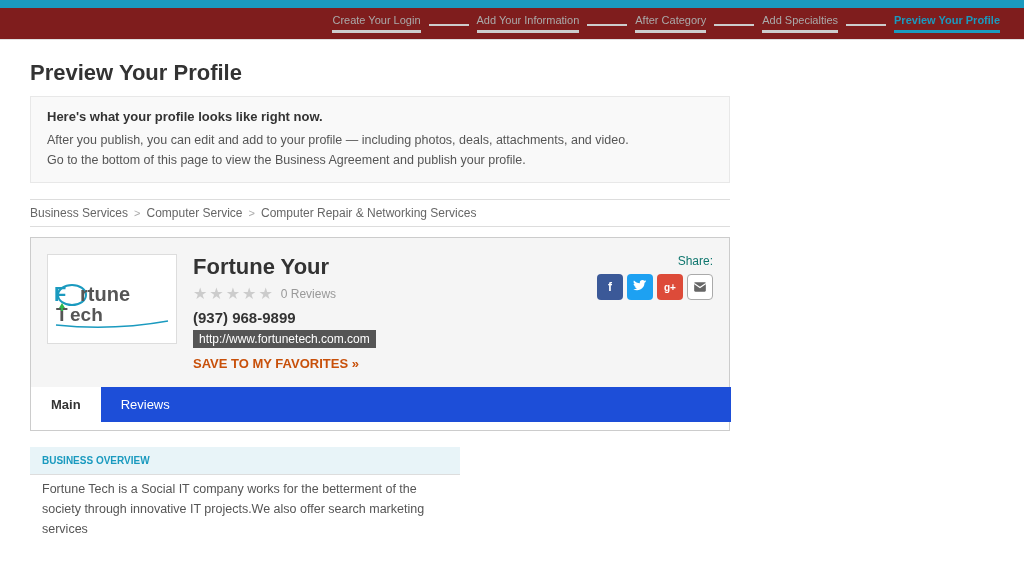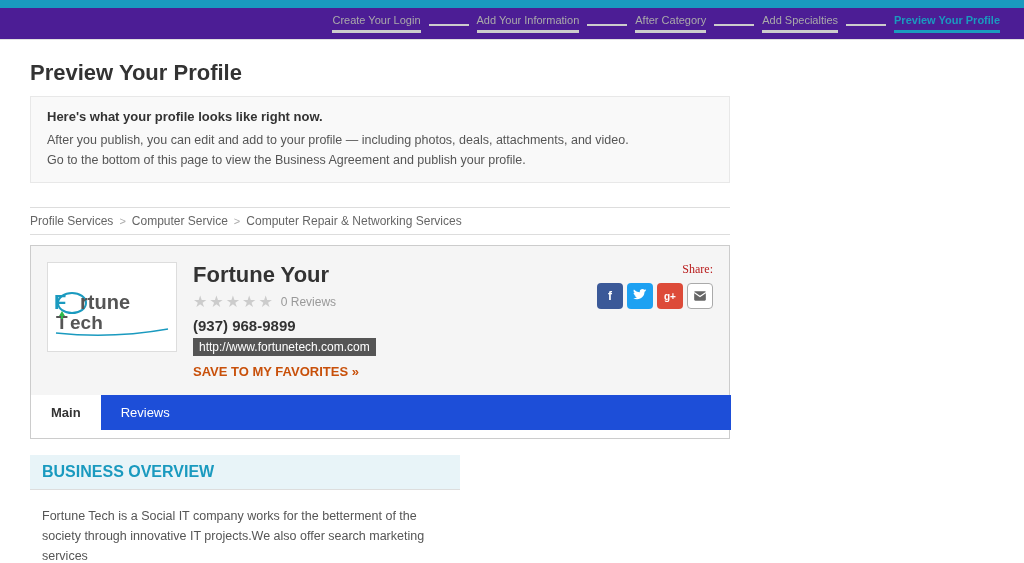--- a/index.html
+++ b/index.html
@@ -34,21 +34,21 @@
     }
     .profile-links span {
       color: #666;
       margin: 0 4px;
     }
 
     .info-box {
       background: #f9f9f9;
       border: 1px solid #e8e8e8;
       padding: 12px 16px;
-      margin-bottom: 24px;
+      margin-bottom: 16px;
       width: 700px;
     }
     .info-box .headline {
       font-weight: bold;
       font-size: 13px;
       color: #333;
       margin-bottom: 6px;
     }
     .info-box p {
       font-size: 12.5px;
@@ -155,22 +155,21 @@
     }
     .share-area {
       display: flex;
       flex-direction: column;
       align-items: flex-end;
       gap: 6px;
       flex-shrink: 0;
     }
     .share-label {
       font-size: 12px;
-      color: #b91c1c;
-      font-family: Liberation Serif, serif;
+      color: #0f766e;
     }
     .share-icons {
       display: flex;
       gap: 4px;
     }
     .share-icon {
       width: 26px;
       height: 26px;
       border-radius: 4px;
       display: flex;
@@ -214,44 +213,44 @@
       margin-left: 20px;
     }
 
     
     .overview-section {
       width: 430px;
       margin-top: 0;
       padding: 16px 0 0 0;
     }
     .overview-title {
-      font-size: 16px;
+      font-size: 10px;
       font-weight: bold;
       color: #1a9abf;
       border-bottom: 1px solid #ddd;
       padding-bottom: 8px;
-      margin-bottom: 16px;
+      margin-bottom: 4px;
       text-transform: uppercase;
       background: #e8f4f8;
       padding: 8px 12px;
     }
     .overview-text {
       font-size: 12.5px;
       color: #555;
       line-height: 1.6;
       padding: 0 12px;
     }
 
     
     .steps-row {
       display: flex;
       align-items: center;
       justify-content: flex-end;
       padding: 6px 20px 6px 0;
-      background: #4c1d95;
+      background: #7f1d1d;
       border-bottom: 1px solid #e0e0e0;
       gap: 4px;
     }
     .step-block {
       display: flex;
       flex-direction: column;
       align-items: center;
       padding: 0 4px;
     }
     .step-text {
@@ -320,21 +319,21 @@
   <h1 class="page-title">Preview Your Profile</h1>
 
 
   <div class="info-box">
     <div class="headline">Here's what your profile looks like right now.</div>
     <p>After you publish, you can edit and add to your profile — including photos, deals, attachments, and video.</p>
     <p>Go to the bottom of this page to view the Business Agreement and publish your profile.</p>
   </div>
 
   <div class="breadcrumb">
-    <a href="#">Profile Services</a>
+    <a href="#">Business Services</a>
     <span class="sep">&gt;</span>
     <a href="#">Computer Service</a>
     <span class="sep">&gt;</span>
     <a href="#">Computer Repair &amp; Networking Services</a>
   </div>
 
   <div class="business-card">
     <div class="card-top">
 
       <div class="logo-box">

